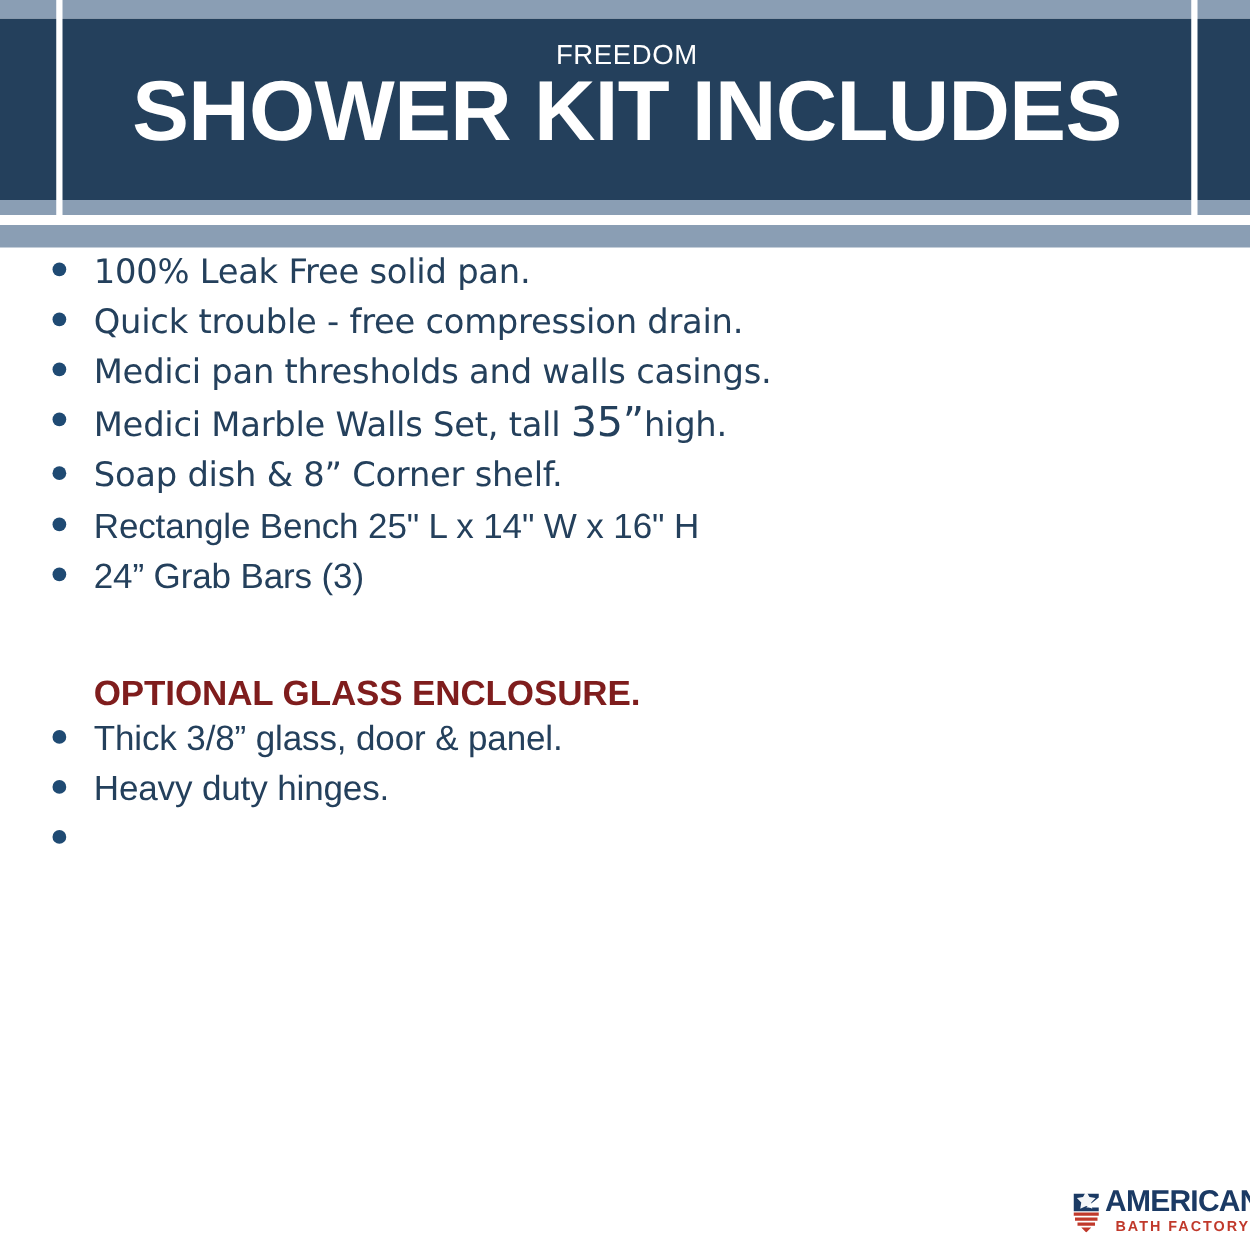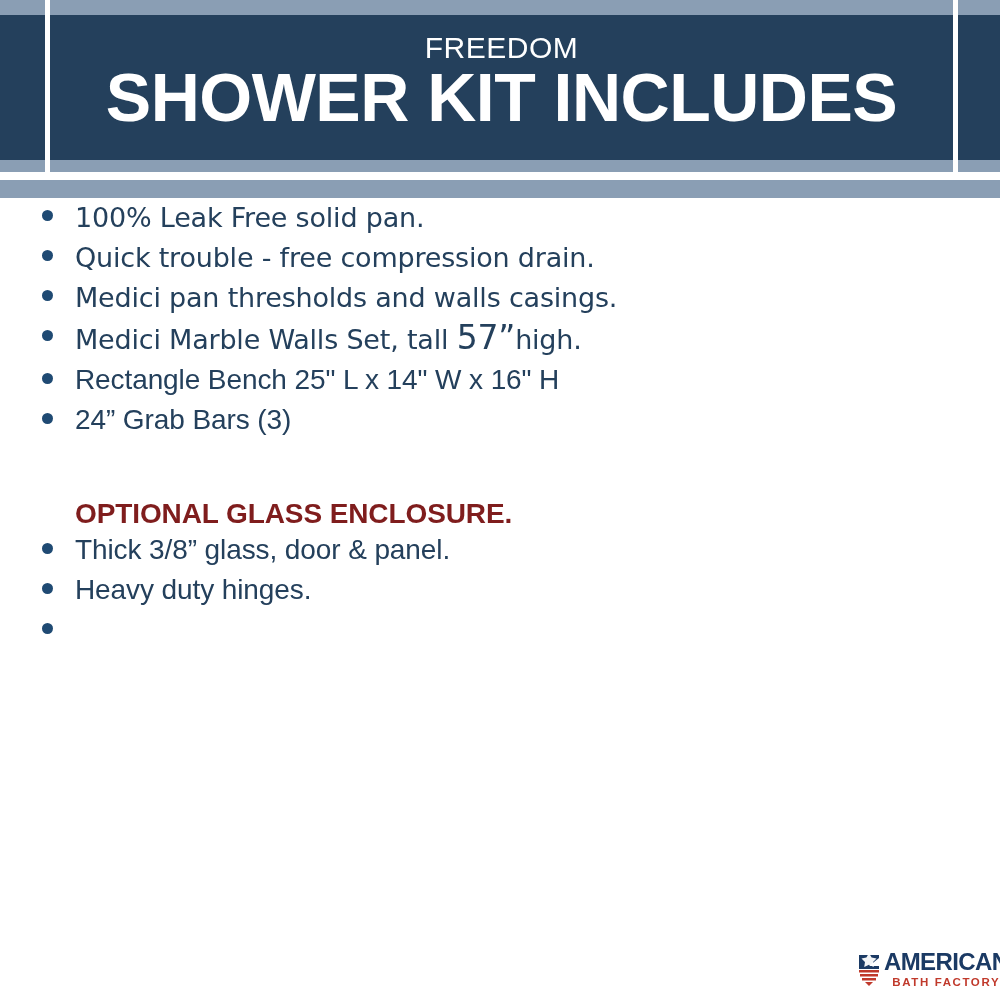--- a/index.html
+++ b/index.html
@@ -82,21 +82,21 @@
     width: 903px; height: 145px;
     z-index: 6;
     display: flex;
     flex-direction: column;
     align-items: center;
     justify-content: flex-start;
   }
   .eyebrow {
     color: #ffffff;
     font-family: "Liberation Sans", sans-serif;
-    font-size: 30px;
+    font-size: 22px;
     font-weight: 400;
     letter-spacing: 0.5px;
     line-height: 1;
     margin-top: 18px;
   }
   .headline {
     color: #ffffff;
     font-family: "Liberation Sans", sans-serif;
     font-size: 68px;
     font-weight: 700;
@@ -240,21 +240,25 @@
     <li>
       <span class="bullet"></span>
       <span>Quick trouble - free compression drain.</span>
     </li>
     <li>
       <span class="bullet"></span>
       <span>Medici pan thresholds and walls casings.</span>
     </li>
     <li>
       <span class="bullet"></span>
-      <span>Medici Marble Walls Set, tall </span><span class="big-measure">57”</span><span>high.</span>
+      <span>Medici Marble Walls Set, tall </span><span class="big-measure">35”</span><span>high.</span>
+    </li>
+    <li>
+      <span class="bullet"></span>
+      <span>Soap dish &amp; 8” Corner shelf.</span>
     </li>
   </ul>
 
   <ul class="speclist group-sans list-mid">
     <li>
       <span class="bullet"></span>
       <span>Rectangle Bench 25" L x 14" W x 16" H</span>
     </li>
     <li>
       <span class="bullet"></span>

